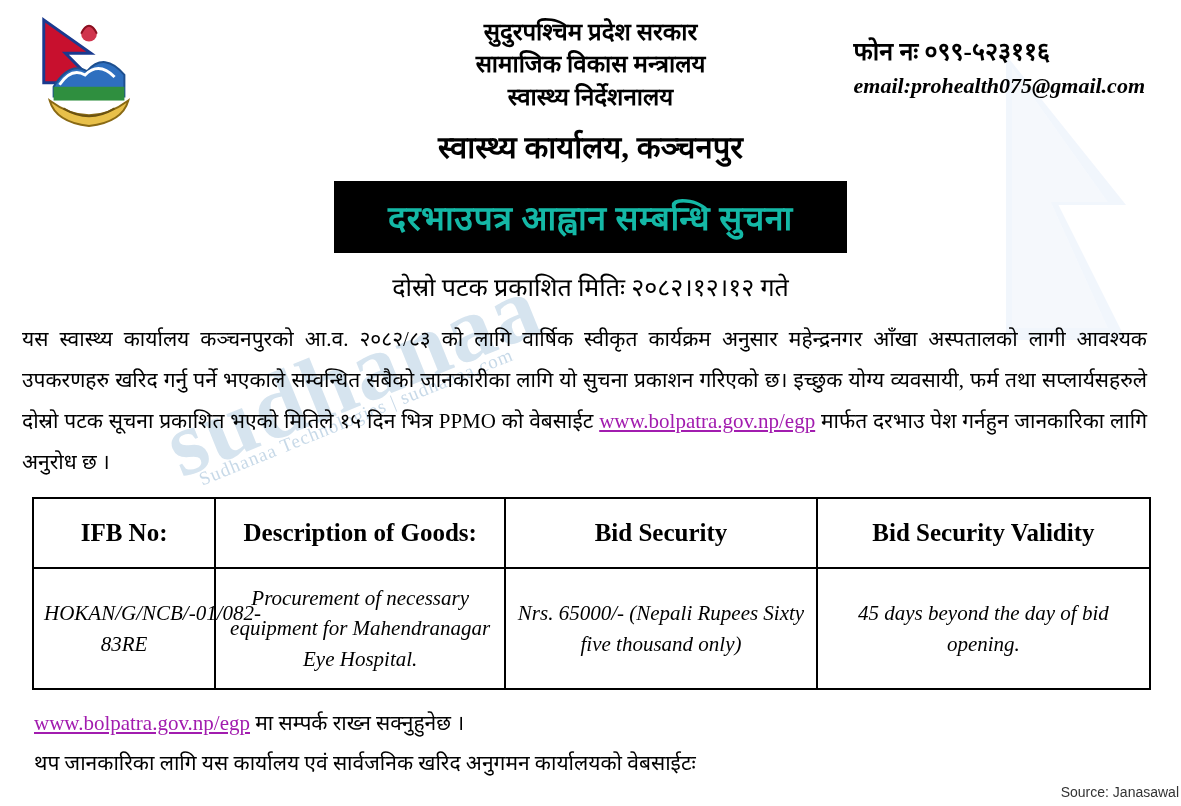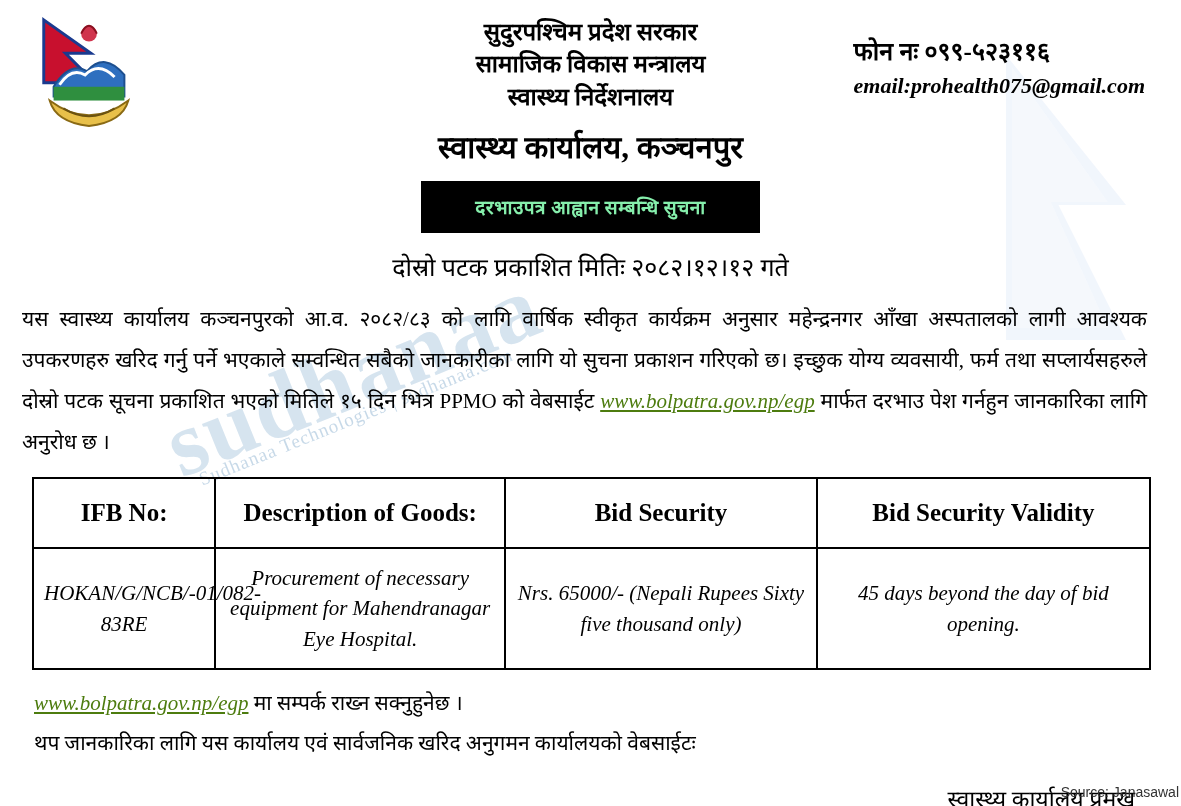--- a/index.html
+++ b/index.html
@@ -123,23 +123,23 @@
   
   .banner-wrap {
     display: flex;
     justify-content: center;
     margin-top: 14px;
     position: relative;
     z-index: 10;
   }
   .banner {
     background: #000000;
-    color: #86efac;
-    font-family: "Liberation Serif", serif;
-    font-size: 19px;
+    color: #14b8a6;
+    font-family: "Liberation Serif", serif;
+    font-size: 34px;
     font-weight: bold;
     padding: 13px 54px;
     letter-spacing: 0.5px;
   }
 
   .publish-line {
     text-align: center;
     font-family: "Liberation Serif", serif;
     font-size: 25px;
     margin-top: 16px;
@@ -152,23 +152,22 @@
     position: relative;
     z-index: 10;
     margin: 16px 18px 0 6px;
     font-family: "Liberation Serif", serif;
     font-size: 21px;
     line-height: 1.95;
     text-align: justify;
     text-justify: inter-word;
   }
   .link {
-    color: #4d7c0f;
+    color: #a21caf;
     text-decoration: underline;
-    font-style: italic;
   }
 
   
   .tbl {
     position: relative;
     z-index: 10;
     margin: 14px 10px 0 16px;
     border-collapse: collapse;
     width: calc(100% - 30px);
     table-layout: fixed;

